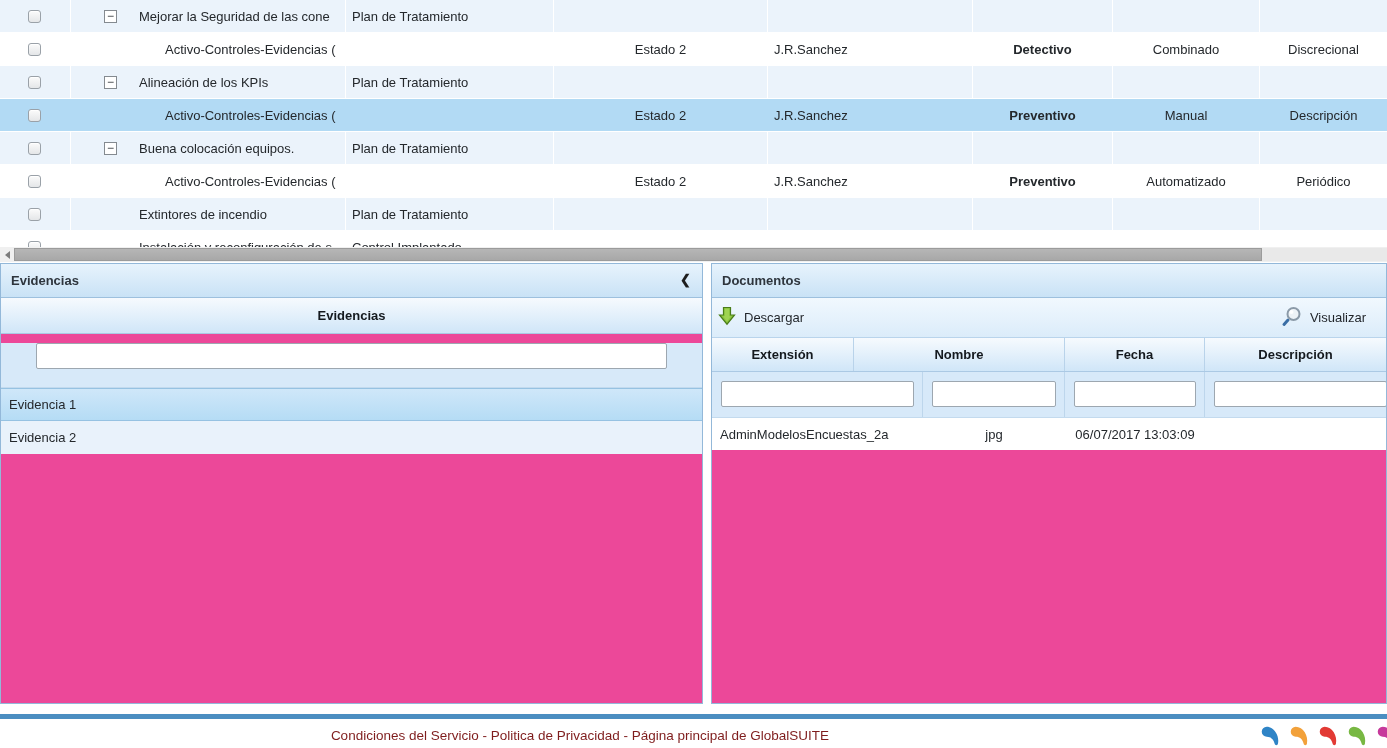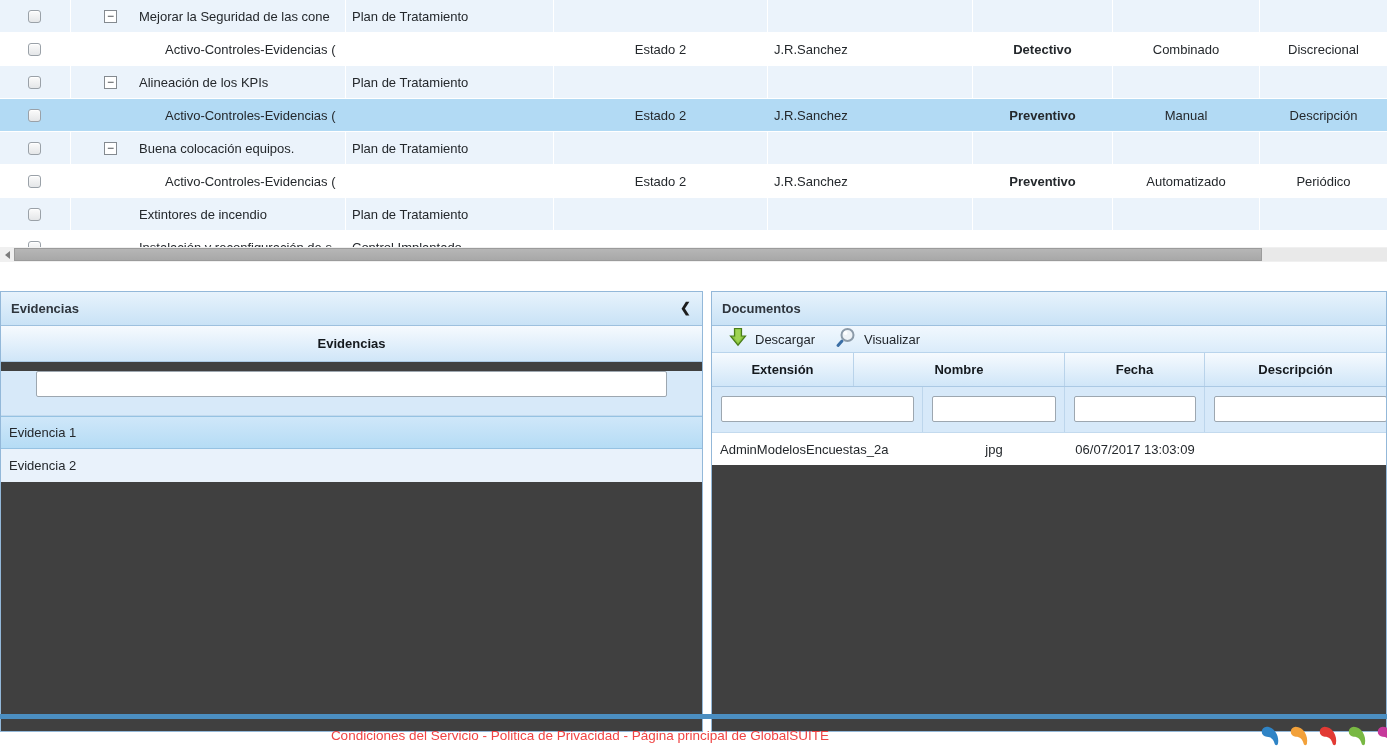--- a/index.html
+++ b/index.html
@@ -37,63 +37,63 @@
   #hscroll { position:absolute; top:247px; left:0; width:1387px; height:15px; background:#f0f0f0; }
   #hscroll .larr { position:absolute; left:0; top:0; width:14px; height:15px; background:#f0f0f0;
       display:flex; align-items:center; justify-content:center; }
   #hscroll .larr .tri { width:0; height:0; border-top:4px solid transparent; border-bottom:4px solid transparent;
       border-right:5px solid #7d7d7d; }
   #hscroll .thumb { position:absolute; left:14px; top:1px; width:1248px; height:13px;
       background:linear-gradient(#b6b6b6,#a8a8a8); border:1px solid #9b9b9b; }
   #hscroll .track-right { position:absolute; left:1262px; top:1px; right:0; height:13px; background:#e9e9e9; }
 
   
-  .panel { position:absolute; top:263px; height:441px; border:1px solid #93b8d9; background:#404040; overflow:hidden;margin-top:28px; }
+  .panel { position:absolute; top:263px; height:441px; border:1px solid #93b8d9; background:#ec4899; overflow:hidden; }
   #evid-panel { left:0; width:703px; }
   #docs-panel { left:711px; width:676px; }
   .panel-hdr { position:relative; height:34px; background:linear-gradient(#e7f3fc,#c9e2f6);
       border-bottom:1px solid #9dc0de; display:flex; align-items:center; padding-left:10px;
       font-weight:bold; color:#2e353d; }
   .panel-hdr .chev { position:absolute; right:11px; top:8px; font-size:13px; font-weight:bold; color:#1d1d1d; cursor:pointer; }
 
   .colhdr { height:36px; background:linear-gradient(#f6fafe,#d0e6f8); border-bottom:1px solid #abc9e4;
       display:flex; align-items:center; justify-content:center; font-weight:bold; color:#14191e; }
   .filterzone { height:45px; background:#d7e9f9; border-bottom:1px solid #c3daee; }
   .filterzone input, .fcell input { display:block; height:26px; border:1px solid #9da7b0; border-radius:2px;
       background:#fff; font-family:"Liberation Sans",sans-serif; font-size:13px; padding:0 4px; }
   #evid-filter { width:631px; margin:9px auto 0 auto; }
 
   .evrow { height:33px; display:flex; align-items:center; padding-left:8px; }
   .evrow.sel { background:linear-gradient(#cfe7f9,#b5dcf5); border-top:1px solid #96c2e2; border-bottom:1px solid #96c2e2; }
   .evrow.alt { background:#e9f2fb; }
 
   
-  .toolbar { height:27px; background:linear-gradient(#f1f8fe,#dbecfa); border-bottom:1px solid #b9d4ec;
-      display:flex; align-items:center; padding-left:17px; }
+  .toolbar { height:40px; background:linear-gradient(#f1f8fe,#dbecfa); border-bottom:1px solid #b9d4ec;
+      display:flex; align-items:center; padding-left:6px;justify-content:space-between; }
   .tbtn { display:flex; align-items:center; gap:8px; cursor:pointer; margin-right:20px; color:#1f2328; }
   .dcols { display:flex; }
   .d-nombre { width:211px; } .d-ext { width:142px; } .d-fecha { width:140px; } .d-desc { flex:1; }
   .theader { height:34px; background:linear-gradient(#f6fafe,#d0e6f8); border-bottom:1px solid #abc9e4; }
   .theader .hcell { display:flex; align-items:center; justify-content:center; font-weight:bold;
       color:#14191e; border-right:1px solid #b9d3ea; height:100%; }
   .theader .hcell:last-child { border-right:none; }
   .frow { height:46px; background:#d7e9f9; border-bottom:1px solid #c3daee; }
   .fcell { border-right:1px solid #bdd6ec; height:100%; padding:9px 8px 0 9px; }
   .fcell:last-child { border-right:none; padding-right:0; }
   .fcell input { width:100%; }
   .fcell.nopad-r input { width:calc(100% + 1px); }
   .drow { height:32px; background:#fff; }
   .dcell { display:flex; align-items:center; height:100%; overflow:hidden; white-space:nowrap; }
   .dcell.left { padding-left:8px; }
   .dcell.center { justify-content:center; }
 
   
   #footer-bar { position:absolute; top:714px; left:0; width:1387px; height:5px; background:#4b8ec1; }
   #footer-links { position:absolute; top:728px; left:580px; transform:translateX(-50%);
-      color:#ef4444; font-size:13.5px; white-space:nowrap; cursor:pointer; }
+      color:#7f1d1d; font-size:13.5px; white-space:nowrap; cursor:pointer; }
   .share { position:absolute; top:722px; width:26px; height:26px; cursor:pointer; }
 </style>
 </head>
 <body>
 
 <div id="stage">
 
   <div id="grid">
 
     <div class="grow alt">

